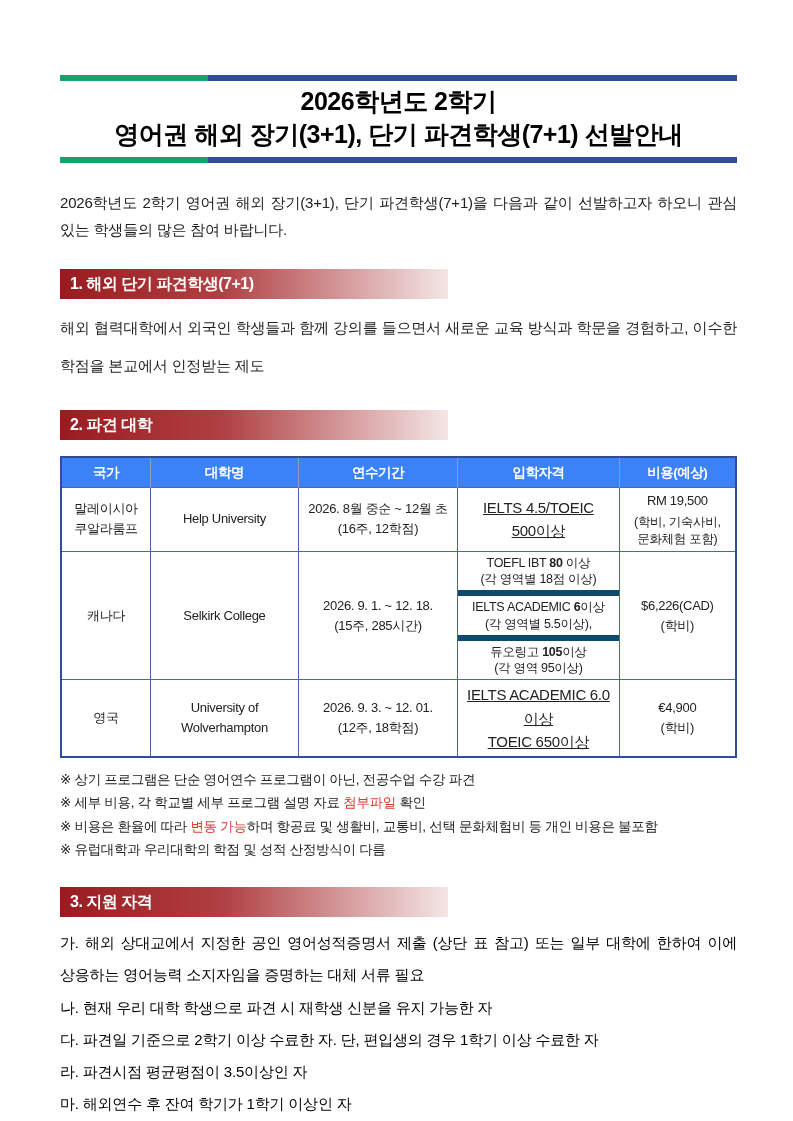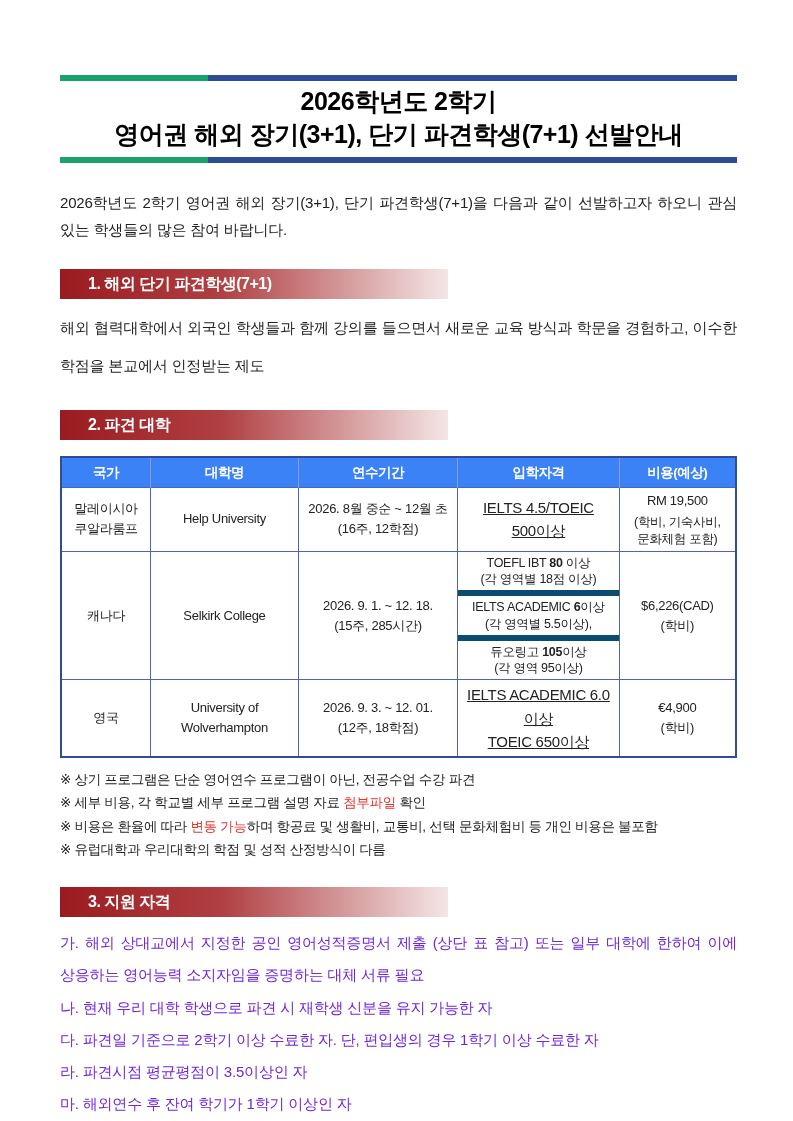--- a/index.html
+++ b/index.html
@@ -26,21 +26,21 @@
     text-align:justify;word-break:keep-all;letter-spacing:-0.2px;
   }
   .body-text{
     margin:10px 0 0;font-size:15px;line-height:2.5;color:#222;
     text-align:justify;word-break:keep-all;letter-spacing:-0.2px;
   }
 
   
   .section-bar{
     margin-top:26px;width:388px;height:30px;box-sizing:border-box;
-    padding-left:28px;display:flex;align-items:center;
+    padding-left:10px;display:flex;align-items:center;
     background:linear-gradient(to right,#9A1B1F 0%,#B04043 42%,#F4E6E6 100%);
     color:#fff;font-weight:bold;font-size:16px;letter-spacing:-0.5px;
   }
 
   
   .uni-table{
     width:100%;border-collapse:collapse;margin-top:16px;
     text-align:center;font-size:13px;color:#222;border:2px solid #2F4D96;
   }
   .uni-table th{
@@ -59,21 +59,21 @@
   .cost-sub{font-size:12.5px;line-height:1.35;margin-top:3px;}
 
   
   .notes{margin-top:10px;}
   .notes p{margin:0;font-size:13.5px;line-height:1.72;color:#222;letter-spacing:-0.3px;}
   .red{color:#DE3730;}
 
   
   .qual-list{margin-top:10px;}
   .qual-list p{
-    margin:0;font-size:15px;line-height:2.15;color:#6d28d9;
+    margin:0;font-size:15px;line-height:2.15;color:#000000;
     text-align:justify;word-break:keep-all;letter-spacing:-0.2px;
   }
 </style>
 </head>
 <body>
 
 <div class="page">
 
   <div>
     <div class="rule">

